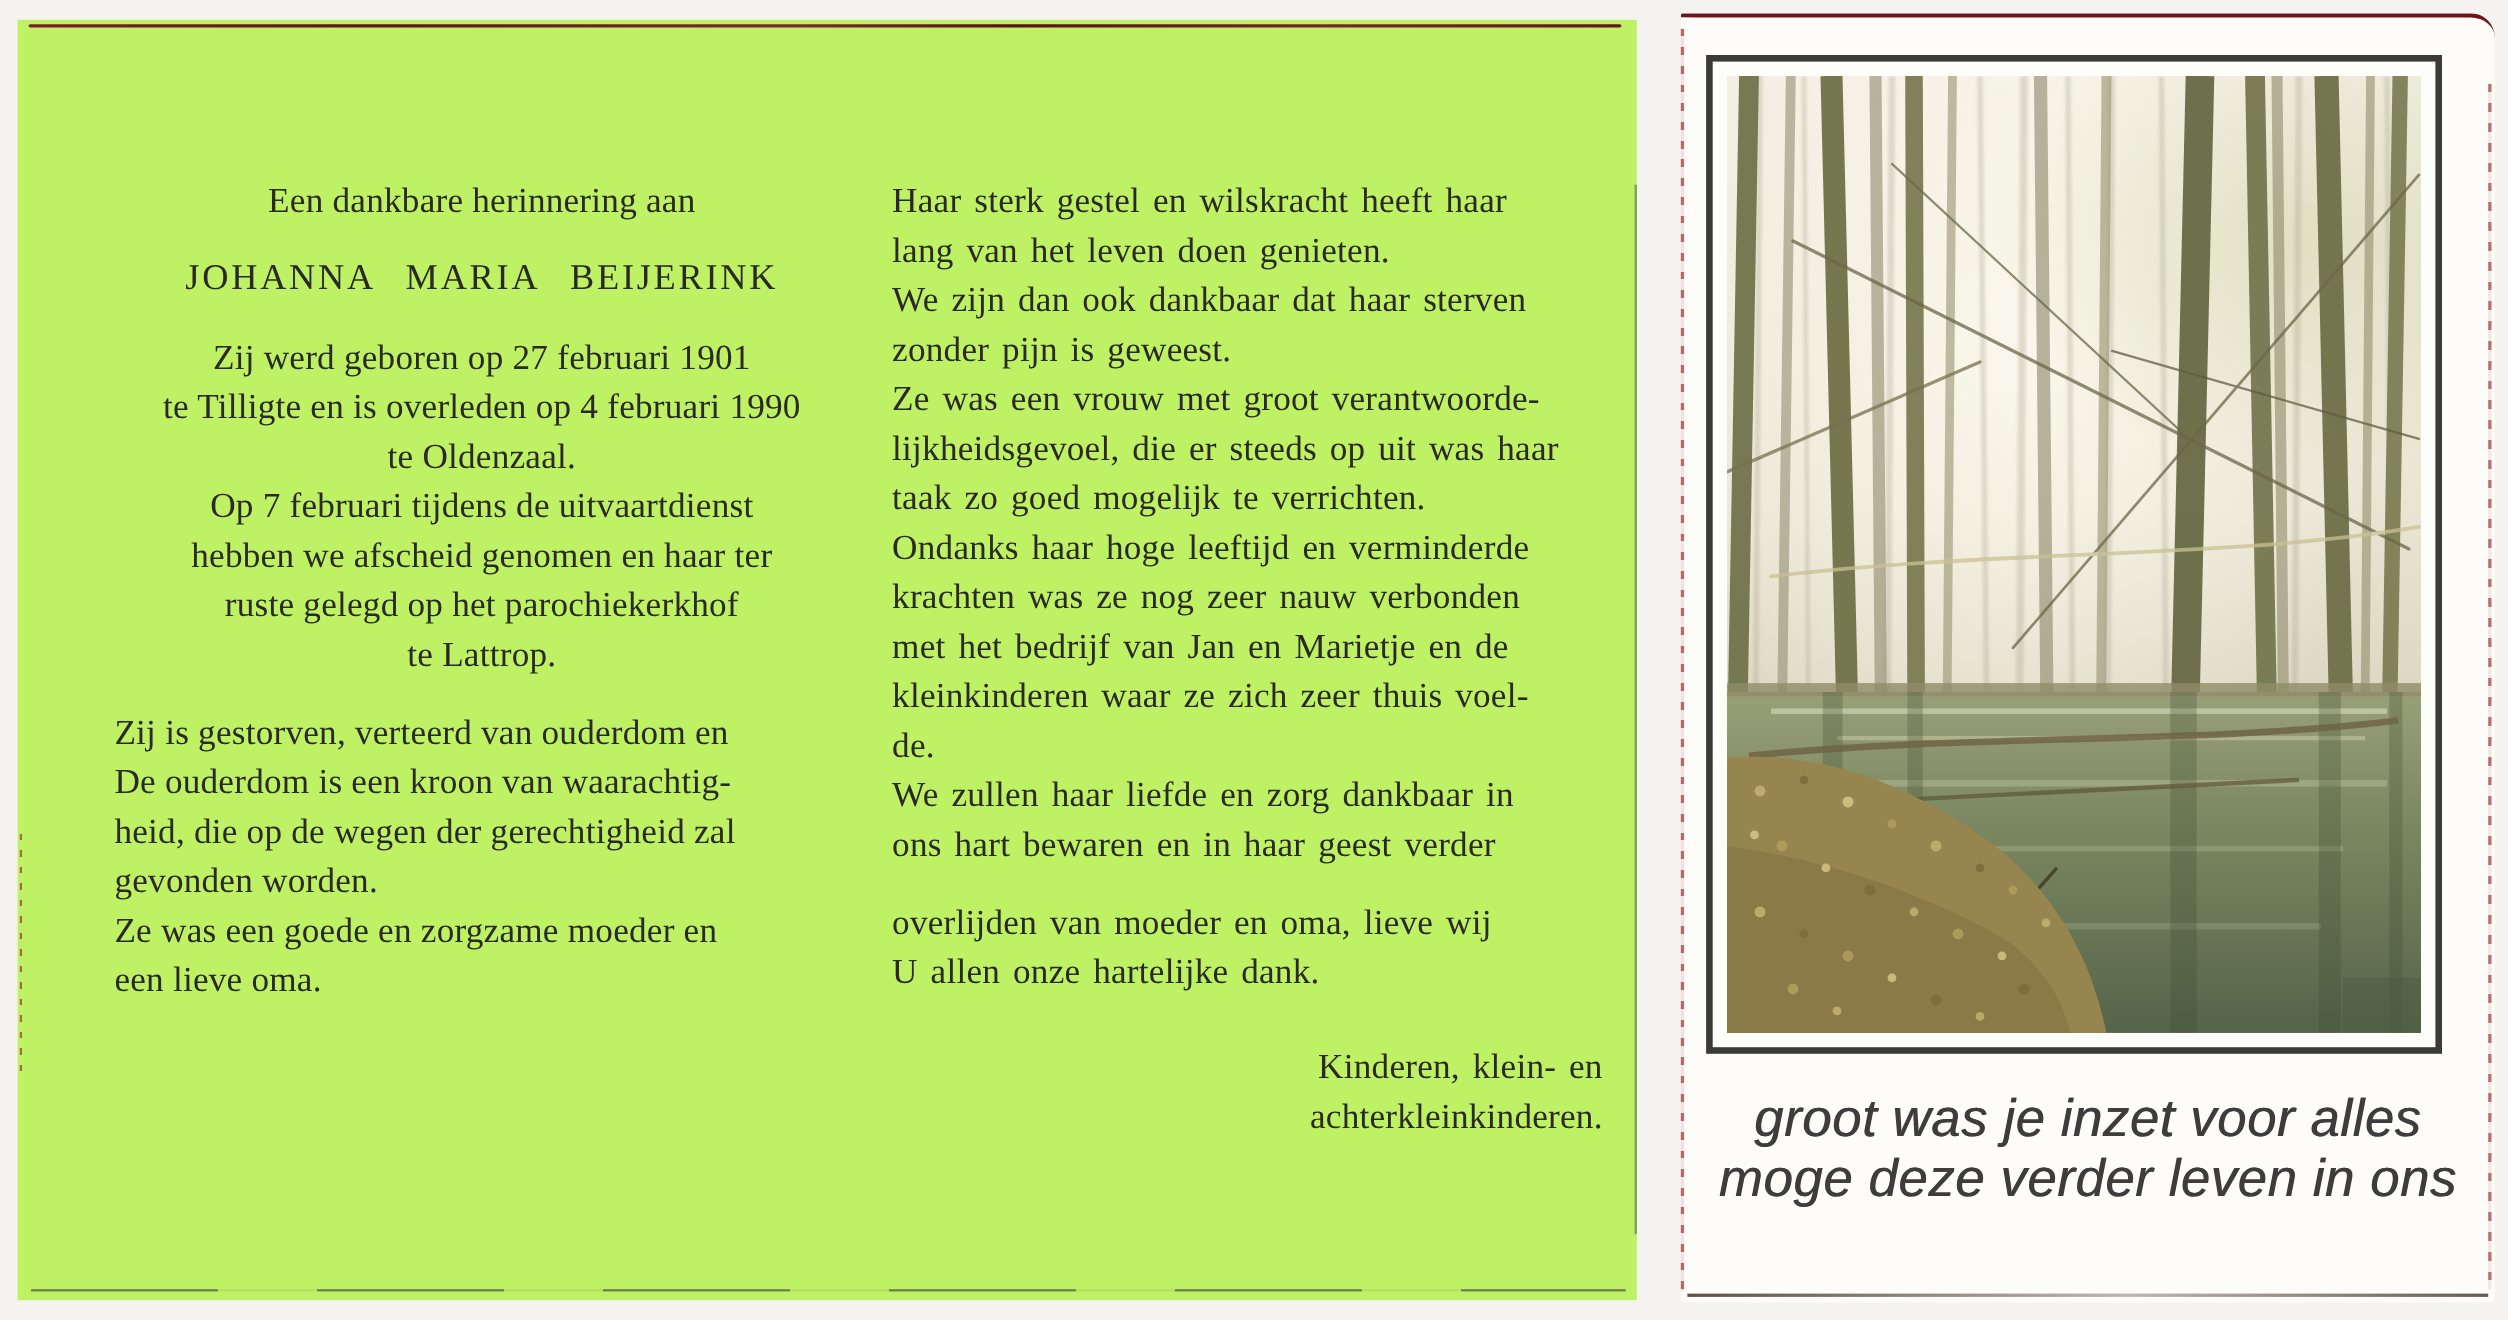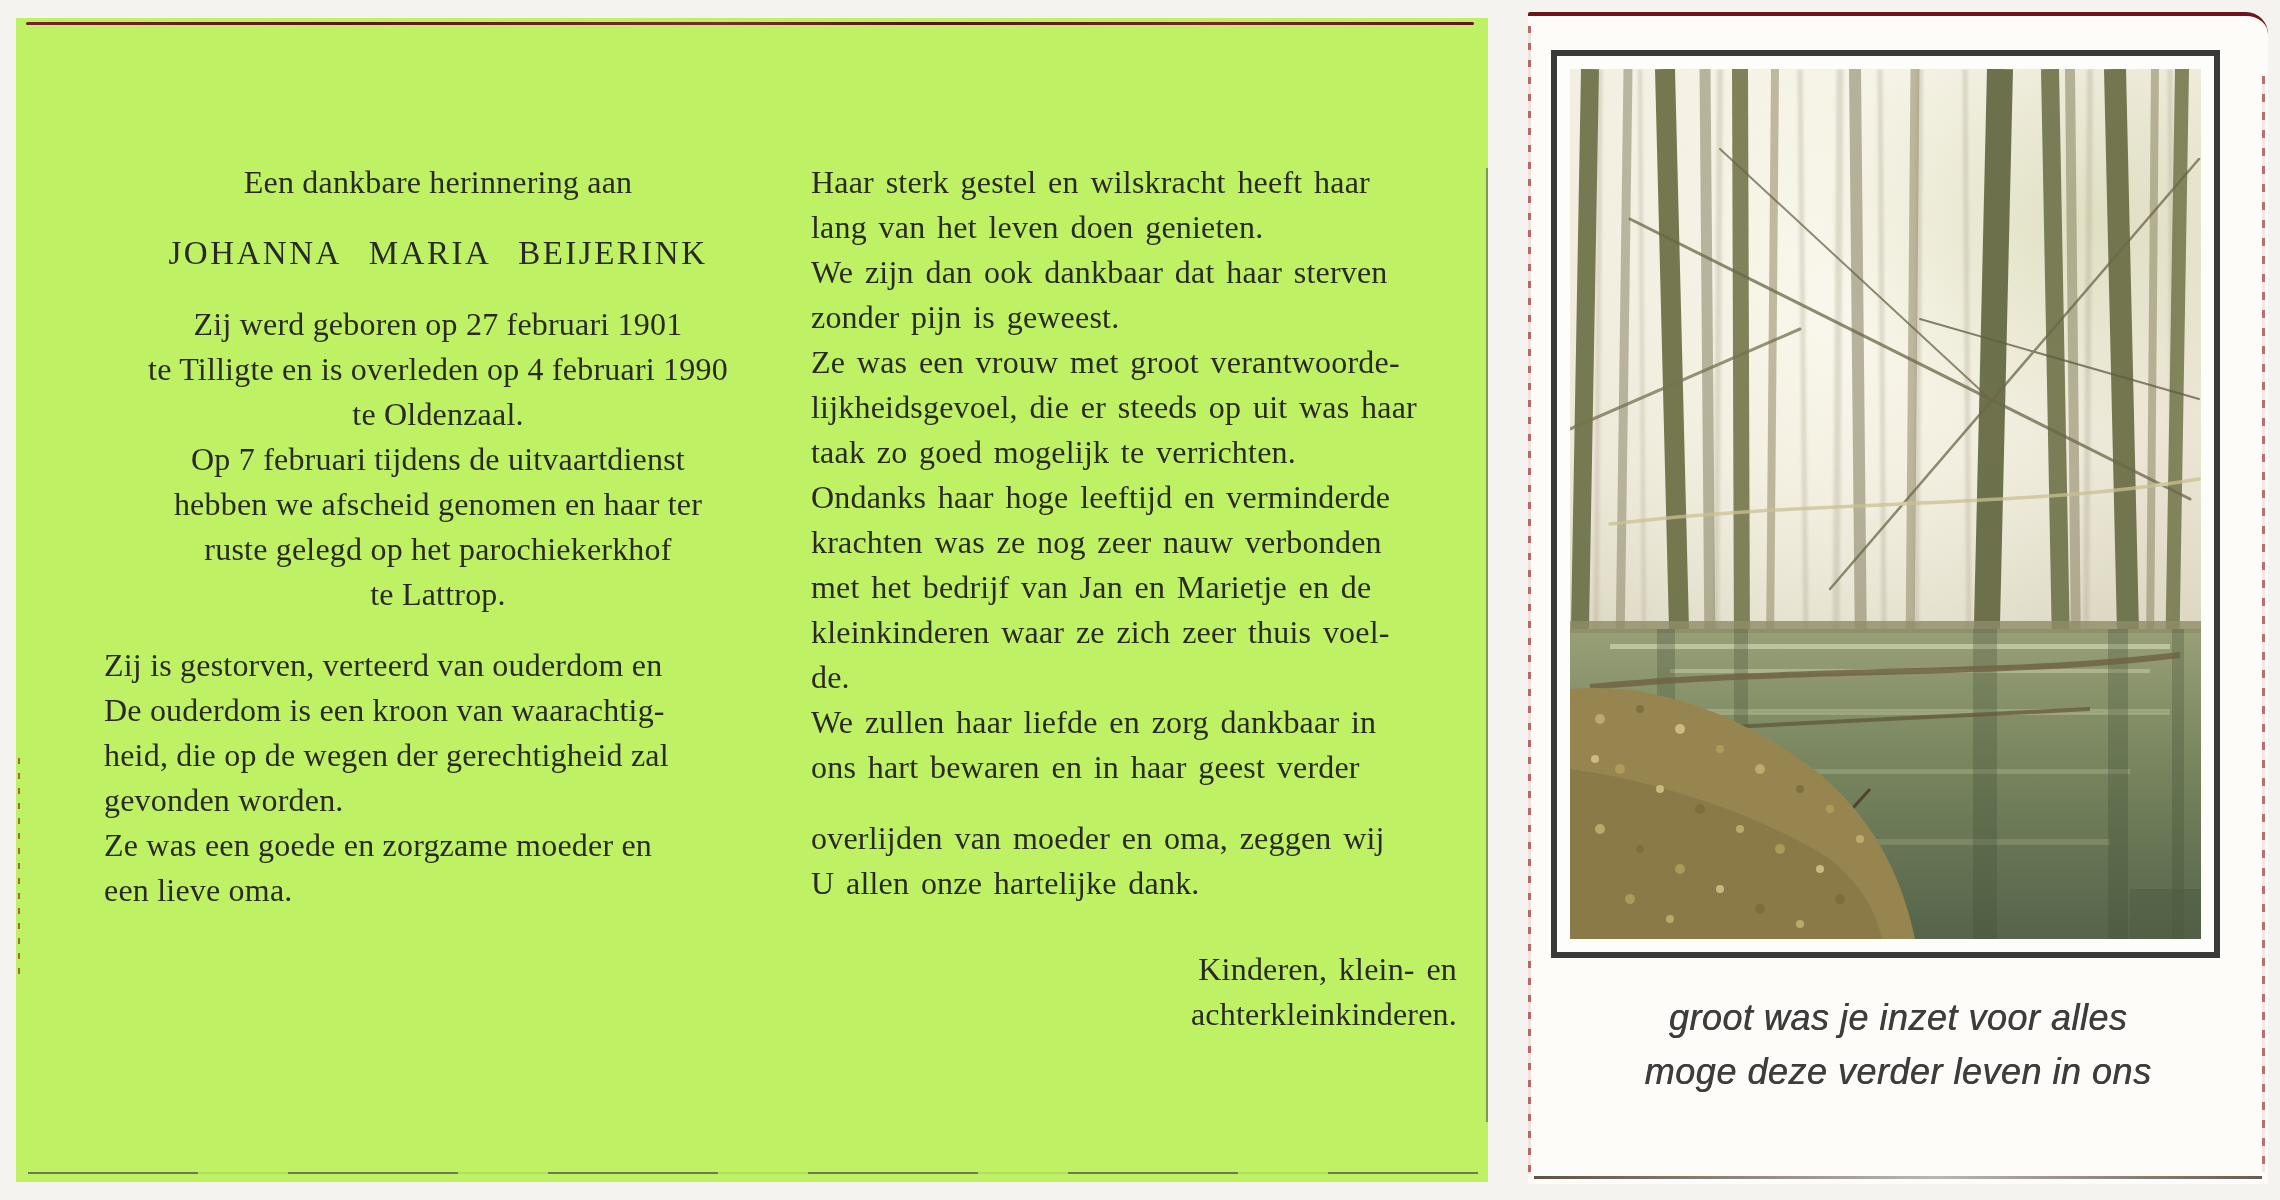--- a/index.html
+++ b/index.html
@@ -68,21 +68,21 @@
     position:absolute;left:23px;top:34px;width:669px;height:908px;
     border:6px solid #3a3a38;background:#fdfdfa;
     padding:13px;box-sizing:border-box;
   }
   .photo-frame svg{display:block;width:631px;height:870px;}
   .photo-caption{
     position:absolute;left:20px;right:20px;top:975px;
     text-align:center;
     font-family:"Liberation Sans", sans-serif;
     font-style:italic;
-    font-size:36px;line-height:54px;
+    font-size:48px;line-height:54px;
     color:#3d3d3d;letter-spacing:.5px;
     text-shadow:.5px 0 0 currentColor;
   }
 </style>
 </head>
 <body>
 
 <div class="scan">
 
   <div class="card-left">
@@ -124,21 +124,21 @@
           <div class="line">taak zo goed mogelijk te verrichten.</div>
           <div class="line">Ondanks haar hoge leeftijd en verminderde</div>
           <div class="line">krachten was ze nog zeer nauw verbonden</div>
           <div class="line">met het bedrijf van Jan en Marietje en de</div>
           <div class="line">kleinkinderen waar ze zich zeer thuis voel-</div>
           <div class="line">de.</div>
           <div class="line">We zullen haar liefde en zorg dankbaar in</div>
           <div class="line">ons hart bewaren en in haar geest verder</div>
         </div>
       <div class="tblock mt1">
-          <div class="line">overlijden van moeder en oma, zeggen wij</div>
+          <div class="line">overlijden van moeder en oma, lieve wij</div>
           <div class="line">U allen onze hartelijke dank.</div>
         </div>
       <div class="tblock mt-sig signature">
           <div class="line">Kinderen, klein- en</div>
           <div class="line">achterkleinkinderen.</div>
         </div>
     </div>
   </div>
 
   <div class="card-right">

